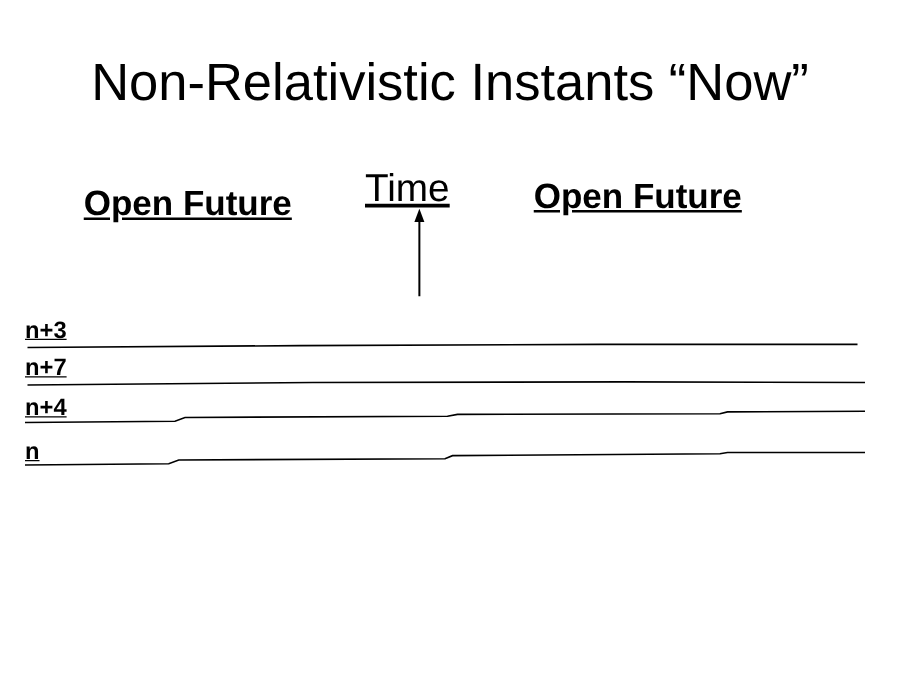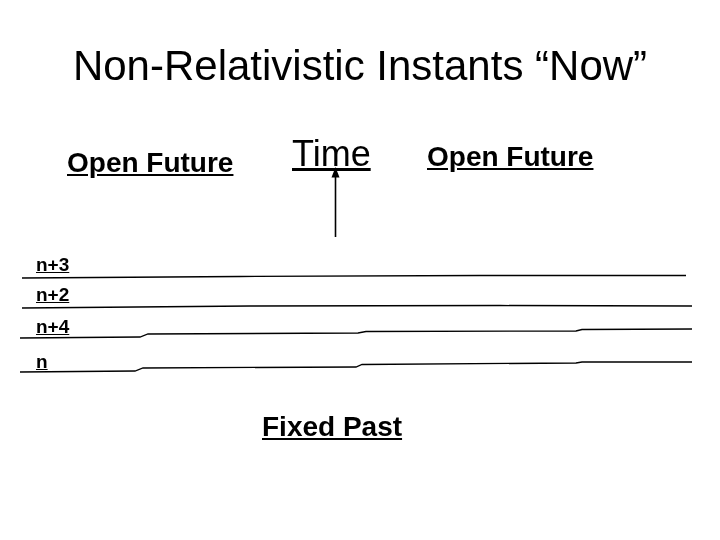--- a/index.html
+++ b/index.html
@@ -18,24 +18,24 @@
     margin: 0;
     text-align: center;
     font-size: 42px;
     font-weight: 400;
     letter-spacing: 0px;
     line-height: 1.2;
     white-space: nowrap;
   }
   .label { position: absolute; line-height: 1.2; white-space: nowrap; text-decoration: underline; }
   .open-future-left  { left: 67px;  top: 146px; font-size: 28px; font-weight: 700; }
-  .time-label        { left: 292px; top: 132px; font-size: 36px; font-weight: 400; }
+  .time-label        { left: 292px; top: 132px; font-size: 31px; font-weight: 400; }
   .open-future-right { left: 427px; top: 140px; font-size: 28px; font-weight: 700; }
   .fixed-past        { left: 262px; top: 410px; font-size: 28px; font-weight: 700; }
-  .instant-label     { left: 36px;  font-size: 19px; font-weight: 700; }
+  .instant-label     { left: 20px;  font-size: 19px; font-weight: 700; }
   .instant-label.n3 { top: 254px; }
   .instant-label.n2 { top: 284px; }
   .instant-label.n1 { top: 316px; }
   .instant-label.n0 { top: 351px; }
   svg.overlay {
     position: absolute;
     left: 0; top: 0;
     width: 720px; height: 540px;
     pointer-events: none;
   }
@@ -48,27 +48,26 @@
   <h1 class="slide-title">Non-Relativistic Instants “Now”</h1>
 
   <div class="label open-future-left">Open Future</div>
 
   <div class="label time-label">Time</div>
 
   <div class="label open-future-right">Open Future</div>
 
   <div class="label instant-label n3">n+3</div>
 
-  <div class="label instant-label n2">n+2</div>
+  <div class="label instant-label n2">n+7</div>
 
   <div class="label instant-label n1">n+4</div>
 
   <div class="label instant-label n0">n</div>
 
-  <div class="label fixed-past">Fixed Past</div>
 
   <svg class="overlay" viewBox="0 0 720 540" xmlns="http://www.w3.org/2000/svg">
 
     <g>
       <line x1="335.5" y1="237" x2="335.5" y2="175" stroke="#000000" stroke-width="1.6"></line>
       <polygon points="335.5,167 331.5,177.5 339.5,177.5" fill="#000000"></polygon>
     </g>
 
     <polyline points="22,278 240,276.5 480,275.5 686,275.5" fill="none" stroke="#000000" stroke-width="1.3"></polyline>
 

